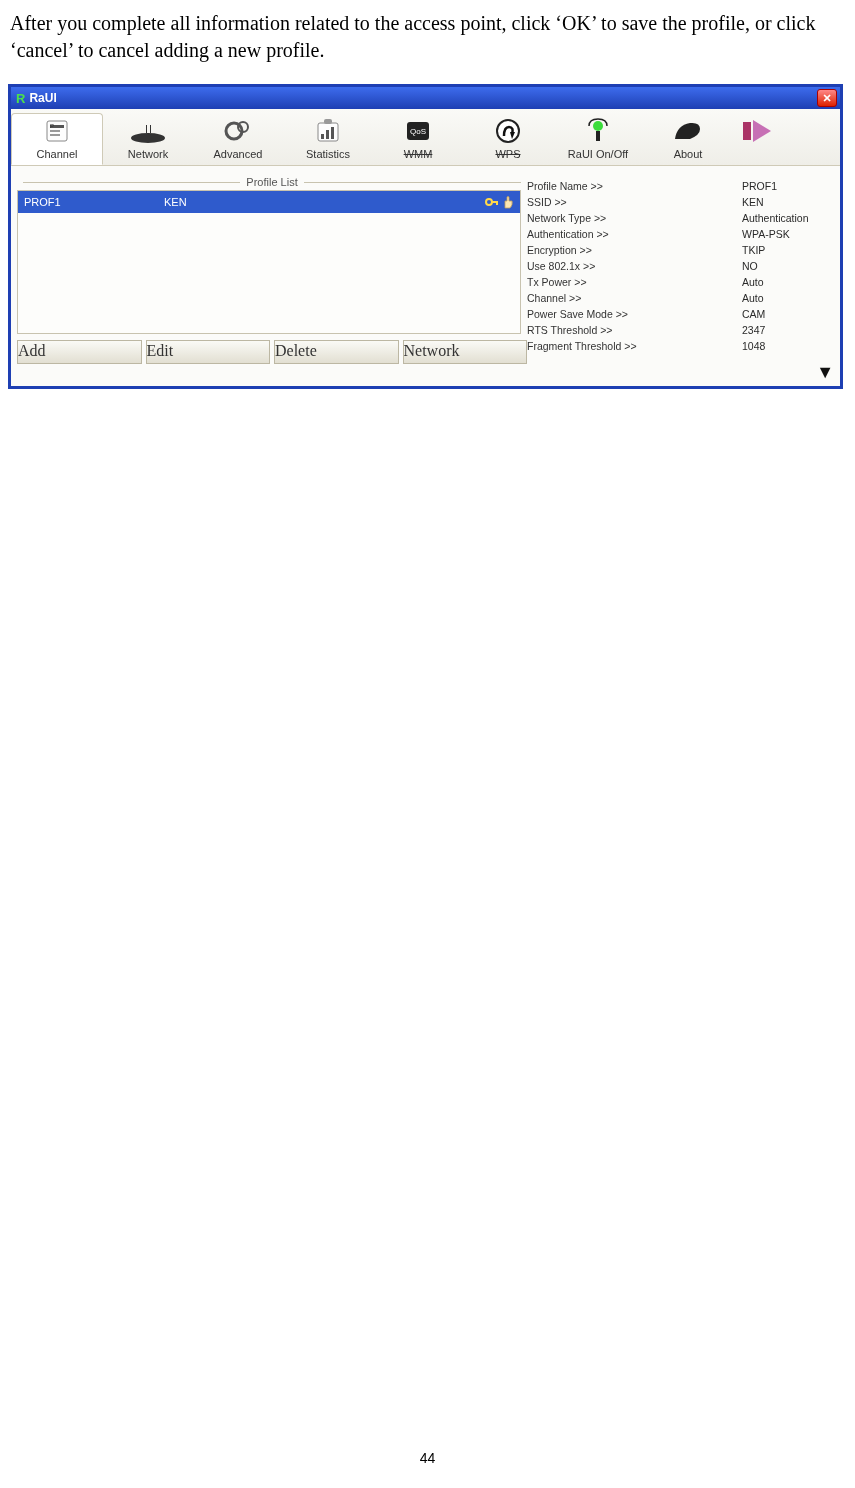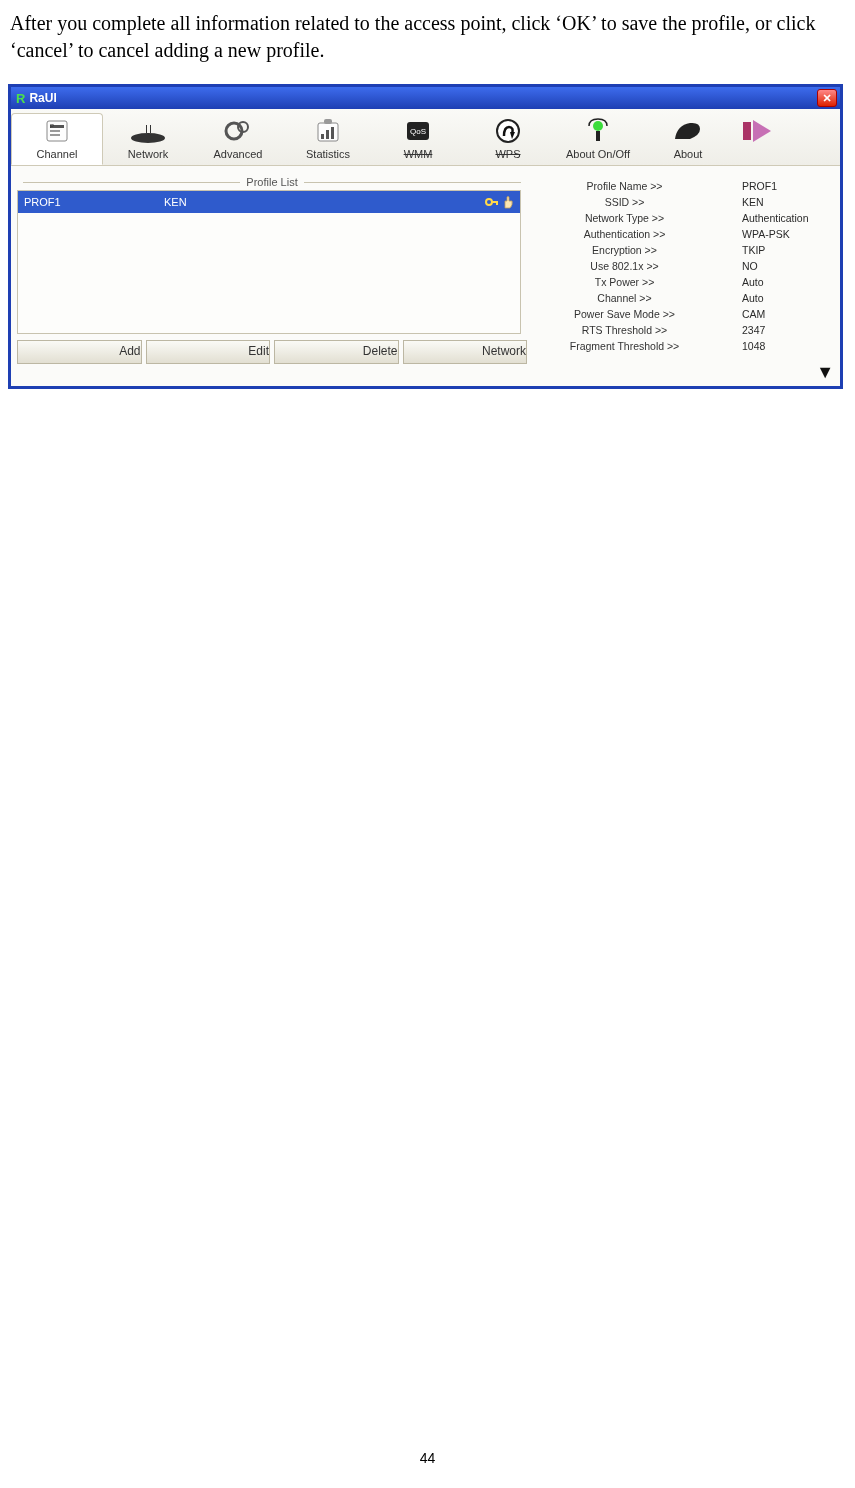--- a/index.html
+++ b/index.html
@@ -124,34 +124,35 @@
   .profile-row .col1{width:140px;}
   .profile-row .col2{flex:1;}
   .profile-row .icons{display:flex;gap:3px;align-items:center;}
   .keyic, .okic {font-size:13px;}
   .btn-row {display:flex;gap:4px;margin-top:4px;}
   .btn {
     flex:1;
     height:22px;
     background:linear-gradient(to bottom,#fafaf6,#e2dfd2);
     border:1px solid #bcb7a3;
-    font-size:12px;
+    font-size:16px;
     color:#333;
     cursor:pointer;
-    text-align:right;
+    text-align:left;
     line-height:20px;
+    font-family:Liberation Serif, serif;
   }
   .right {
     flex:1;
     padding:14px 8px 0 0;
     font-size:10.5px;
     color:#2a2a2a;
   }
   .right .row {display:flex;margin-bottom:4px;}
-  .right .lbl {flex:1;text-align:center;padding-right:20px;color:#333;}
+  .right .lbl {flex:1;text-align:left;padding-right:20px;color:#333;}
   .right .val {width:90px;text-align:left;}
   .scrollcorner {
     position:absolute;right:6px;bottom:3px;font-size:18px;color:#111;
   }
   .page-num {
     position:absolute;bottom:22px;left:0;right:0;text-align:center;
     font-family:Arial,sans-serif;font-size:14px;color:#000;
   }
   svg { display:block; }
 </style>
@@ -234,21 +235,21 @@
       <span style="text-decoration:line-through">WPS</span>
     </div>
     <div class="tab">
       <span class="ticon">
         <svg width="28" height="28">
             <circle cx="14" cy="9" r="5" fill="#3bdc3b"></circle>
             <rect x="12" y="14" width="4" height="10" fill="#222"></rect>
             <path d="M5 9 Q5 2 14 2 Q23 2 23 9" fill="none" stroke="#222" stroke-width="1.5"></path>
           </svg>
       </span>
-      <span>About On/Off</span>
+      <span>RaUI On/Off</span>
     </div>
     <div class="tab">
       <span class="ticon">
         <svg width="32" height="28">
             <path d="M3 22 Q5 8 18 6 Q28 5 28 12 Q28 18 18 22 Z" fill="#222"></path>
           </svg>
       </span>
       <span>About</span>
     </div>
     <div class="tab exit">

